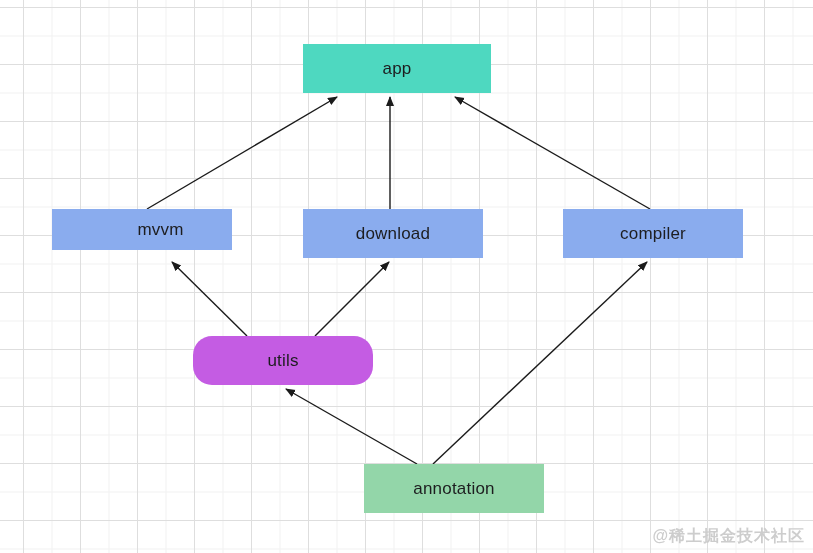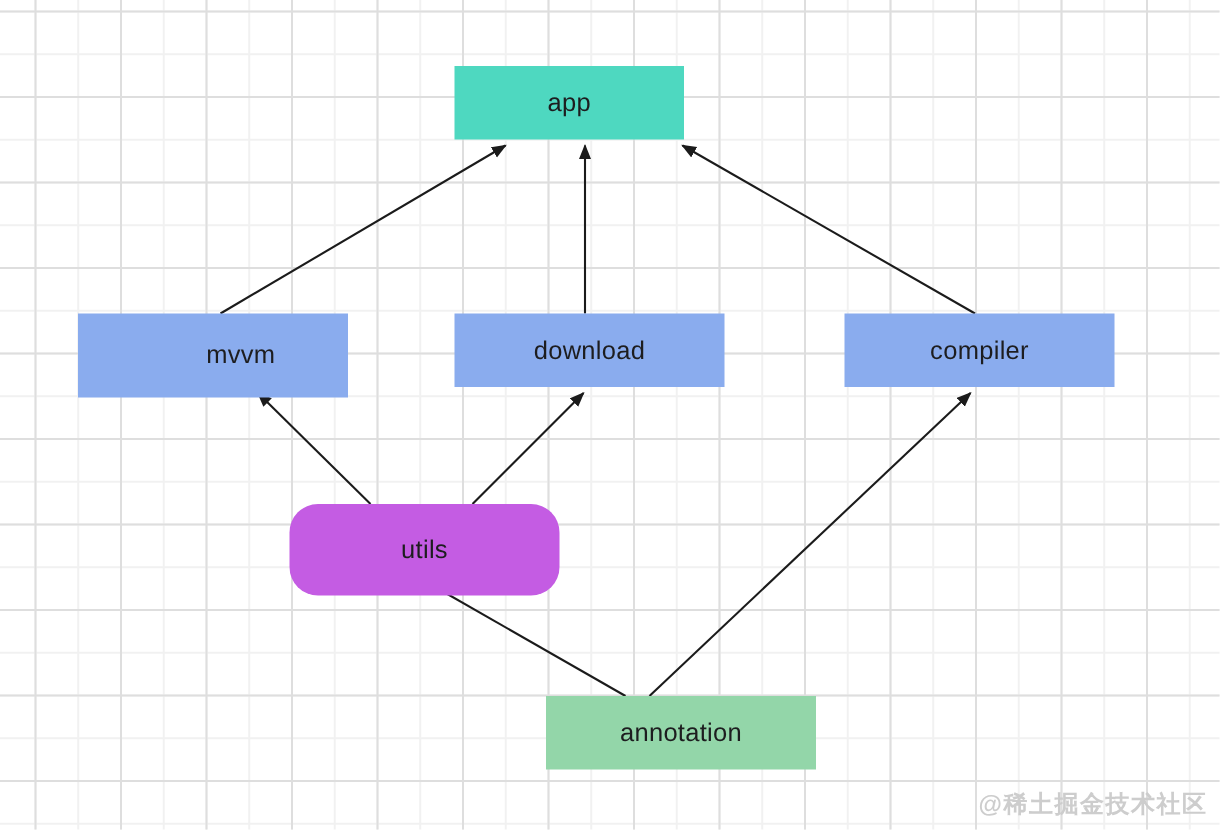--- a/index.html
+++ b/index.html
@@ -62,31 +62,31 @@
     </defs>
   <line x1="147" y1="209" x2="337" y2="97" stroke="#1b1b1b" stroke-width="1.4" marker-end="url(#arrowhead)"></line>
       <line x1="390" y1="209" x2="390" y2="97" stroke="#1b1b1b" stroke-width="1.4" marker-end="url(#arrowhead)"></line>
       <line x1="650" y1="209" x2="455" y2="97" stroke="#1b1b1b" stroke-width="1.4" marker-end="url(#arrowhead)"></line>
       <line x1="247" y1="336" x2="172" y2="262" stroke="#1b1b1b" stroke-width="1.4" marker-end="url(#arrowhead)"></line>
       <line x1="315" y1="336" x2="389" y2="262" stroke="#1b1b1b" stroke-width="1.4" marker-end="url(#arrowhead)"></line>
       <line x1="417" y1="464" x2="286" y2="389" stroke="#1b1b1b" stroke-width="1.4" marker-end="url(#arrowhead)"></line>
       <line x1="433" y1="464" x2="647" y2="262" stroke="#1b1b1b" stroke-width="1.4" marker-end="url(#arrowhead)"></line>
     </svg>
   <div class="watermark" style="color: rgb(205, 205, 205);">@稀土掘金技术社区</div>
-<div class="node" style="left: 303px; top: 44px; width: 153px; height: 49px; background: rgb(78, 216, 192); color: rgb(29, 29, 31);">
+<div class="node" style="left: 303px; top: 44px; width: 188px; height: 49px; background: rgb(78, 216, 192); color: rgb(29, 29, 31);">
       <span>app</span>
     </div>
-    <div class="node" style="left: 52px; top: 209px; width: 180px; height: 56px; background: rgb(138, 172, 238); color: rgb(29, 29, 31); padding-left: 37px;">
+    <div class="node" style="left: 52px; top: 209px; width: 180px; height: 41px; background: rgb(138, 172, 238); color: rgb(29, 29, 31); padding-left: 37px;">
       <span>mvvm</span>
     </div>
     <div class="node" style="left: 563px; top: 209px; width: 180px; height: 49px; background: rgb(138, 172, 238); color: rgb(29, 29, 31);">
       <span>compiler</span>
     </div>
     <div class="node" style="left: 303px; top: 209px; width: 180px; height: 49px; background: rgb(138, 172, 238); color: rgb(29, 29, 31);">
       <span>download</span>
     </div>
-    <div class="node" style="left: 193px; top: 336px; width: 180px; height: 61px; background: rgb(196, 92, 227); color: rgb(29, 29, 31); border-radius: 19px;">
+    <div class="node" style="left: 193px; top: 336px; width: 180px; height: 49px; background: rgb(196, 92, 227); color: rgb(29, 29, 31); border-radius: 19px;">
       <span>utils</span>
     </div>
     <div class="node" style="left: 345px; top: 464px; width: 180px; height: 49px; background: rgb(147, 214, 169); color: rgb(29, 29, 31); margin-left: 19px;">
       <span>annotation</span>
     </div>
   </div>
 
 </body></html>

